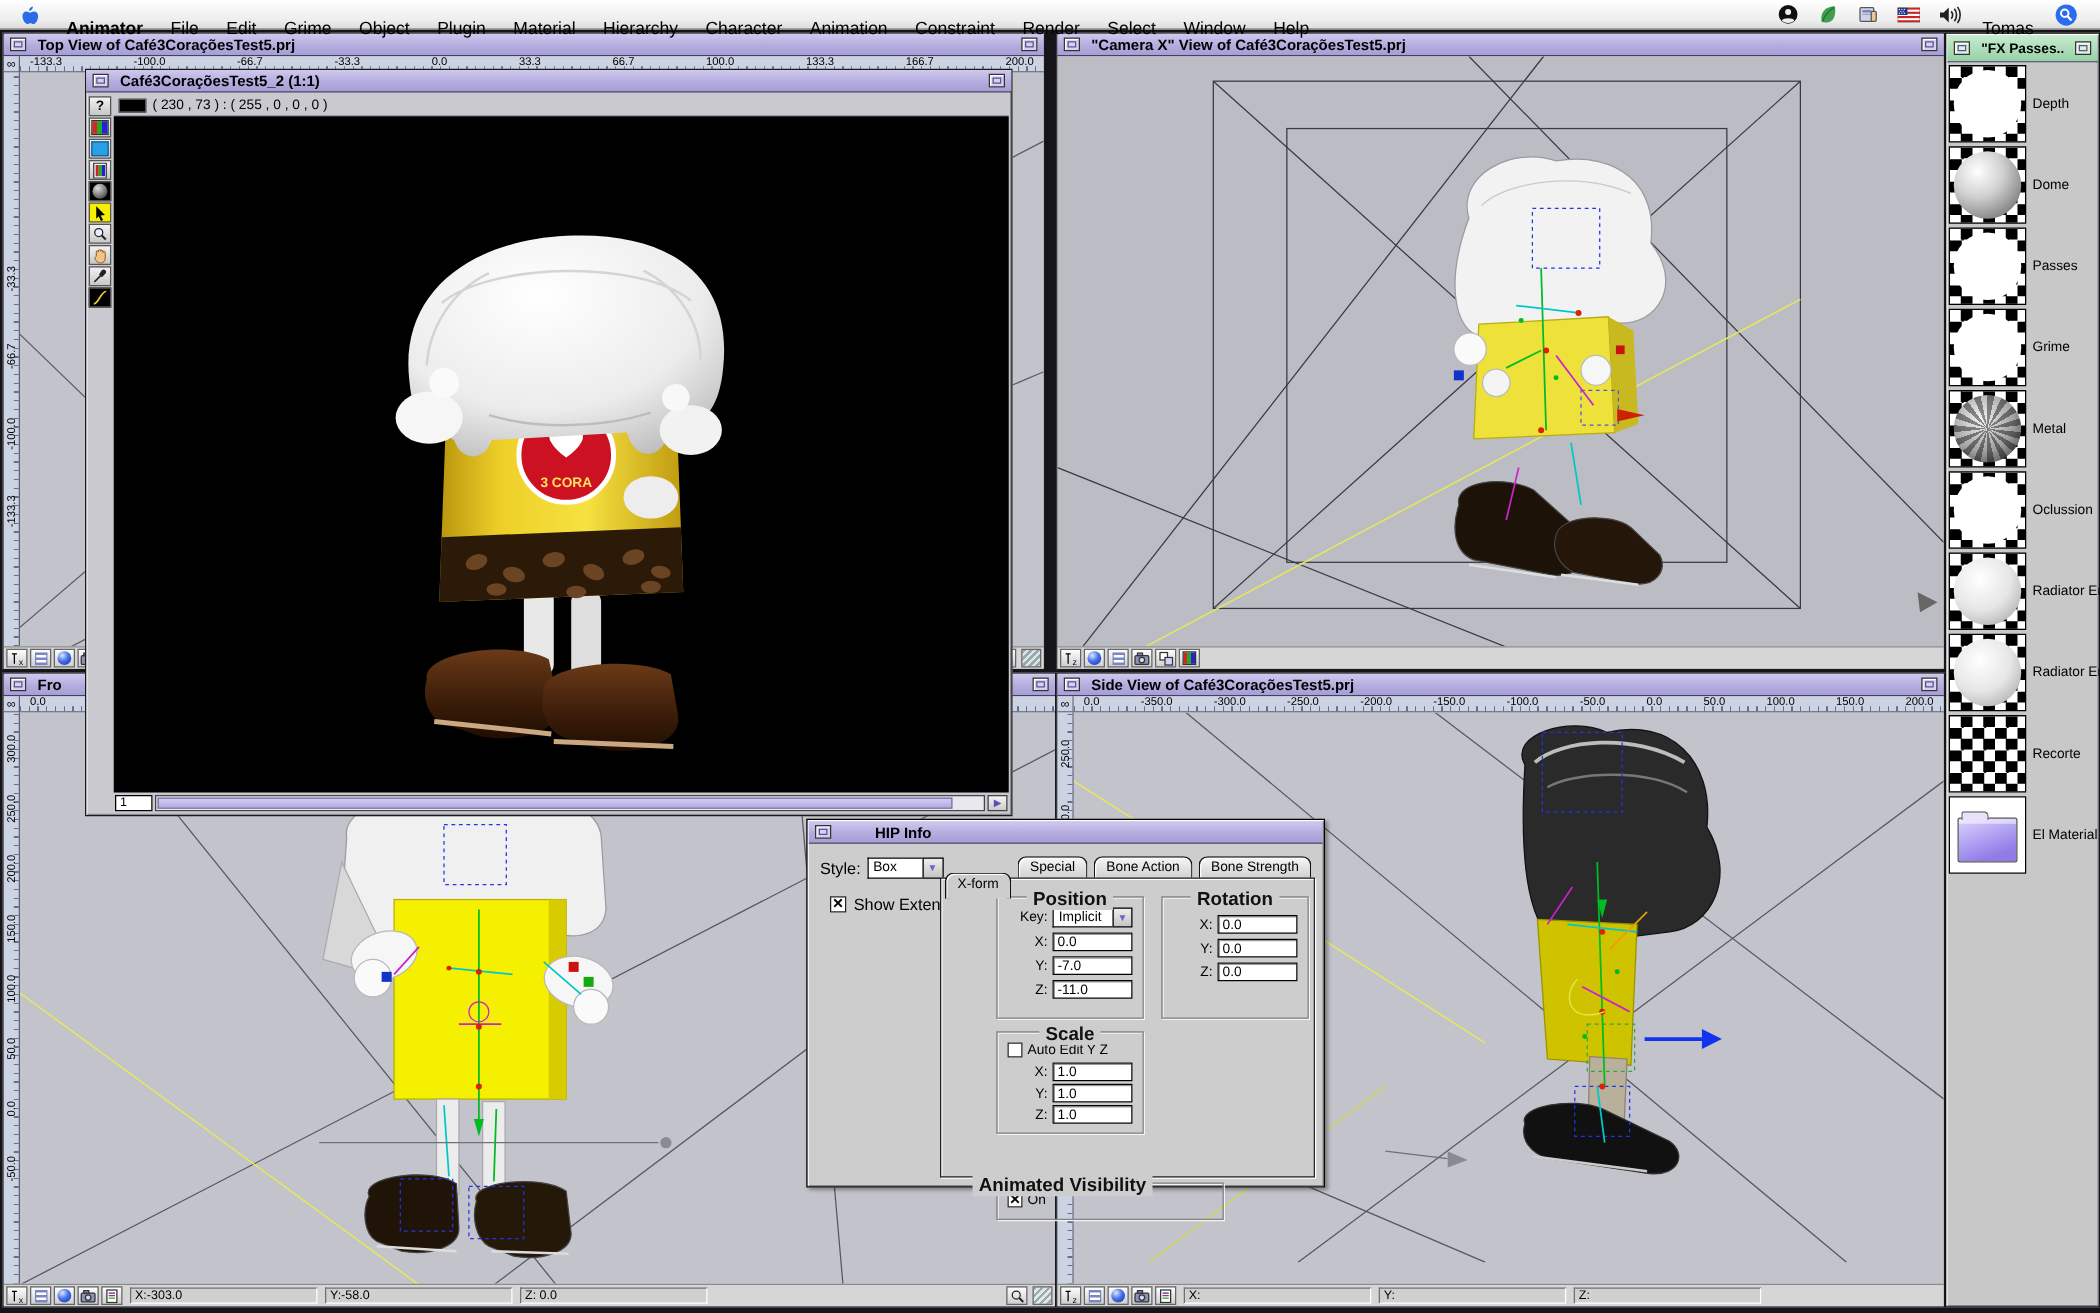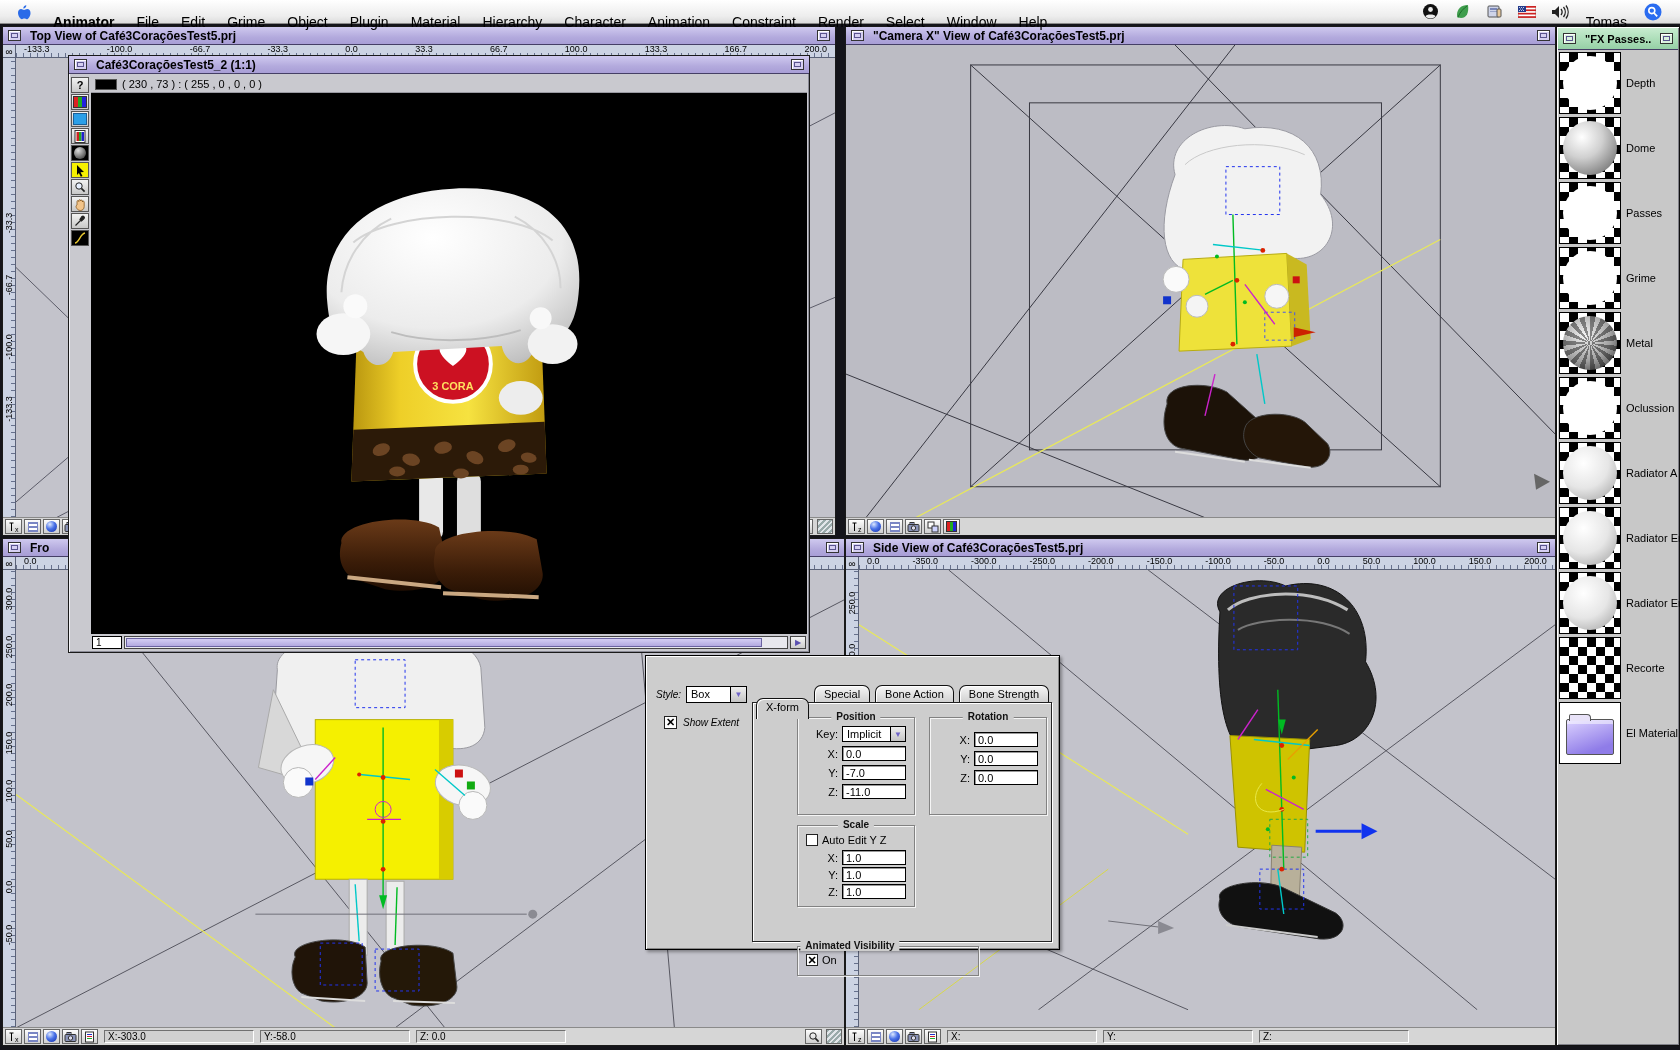--- a/index.html
+++ b/index.html
@@ -82,40 +82,40 @@
   .frame-box { width:30px; height:13px; background:#fff; border:1px solid #000; font-size:10px; padding:0 3px; }
   .scroll-track { flex:1; height:13px; border:1px solid #444; background:#e8e8ee; position:relative; }
   .scroll-thumb { position:absolute; left:1px; top:1px; bottom:1px; width:96%;
     background:linear-gradient(#d4cef4,#b2a9e0); border:1px solid #6a62a0; }
   .scroll-btn { width:16px; height:13px; border:1px solid #444; background:linear-gradient(#f4f4f4,#cccccc);
     display:flex; align-items:center; justify-content:center; font-size:8px; color:#5a50b0; }
 
   
   #hipinfo { z-index:10; background:#cdcdcd; border:1px solid #000;
     box-shadow:inset 1px 1px 0 #fff, inset -1px -1px 0 #888, 2px 2px 3px rgba(0,0,0,.35); }
-  .dlg-label { font-size:10px;font-style:italic; }
+  .dlg-label { font-size:13px; }
   .dropdown { display:flex; height:17px; }
   .dd-value { background:#fff; border:1px solid #000; border-right:none; font-size:11px;
     padding:1px 4px 0; min-width:44px; }
   .dd-btn { width:17px; border:1px solid #000; background:linear-gradient(#eee,#c4c4c4);
     display:flex; align-items:center; justify-content:center; font-size:8px; color:#6f64c8; }
   .checkbox { width:13px; height:13px; background:#fff; border:1px solid #222; font-size:11px;
     font-weight:bold; line-height:11px; text-align:center; color:#000; flex:0 0 auto; }
   .checkbox.on::after { content:"✕"; }
   .tabs { position:absolute; display:flex; align-items:flex-end; }
   .tab { font-size:11px; padding:2px 9px 3px; background:linear-gradient(#f6f6f6,#cfcfcf);
     border:1px solid #111; border-bottom:none; border-radius:7px 7px 0 0;
     box-shadow:inset 1px 1px 0 #fff; margin-right:5px; position:relative; top:0; }
   .tab[data-active] { background:#cdcdcd; padding-bottom:6px; top:16px; z-index:3; }
   .panel { position:absolute; background:#cdcdcd; border:1px solid #222;
     box-shadow:inset 1px 1px 0 #fff, 1px 1px 0 #fff; }
   .group { position:absolute; border:1px solid #828282;
     box-shadow:inset 1px 1px 0 rgba(255,255,255,.8), 1px 1px 0 rgba(255,255,255,.8); }
   .glabel { position:absolute; top:-7px; left:50%; transform:translateX(-50%); background:#cdcdcd;
-    padding:0 5px; font-size:10px; white-space:nowrap; font-weight:bold; color:#111; }
+    padding:0 5px; font-size:15px; white-space:nowrap; font-weight:bold; color:#111; }
   .frow { display:flex; align-items:center; justify-content:flex-end; gap:4px; margin:4px 8px; font-size:11px; }
   .tf { width:64px; height:15px; border:1px solid #000; box-shadow:inset 1px 1px 0 #999;
     background:#fff; font:11px "Liberation Sans", sans-serif; padding:0 3px; }
 
   
   #fxpal { z-index:8; background:#c8c8c8; border:1px solid #111;
     box-shadow:inset 1px 1px 0 #fff, inset -1px -1px 0 #808088; }
   .fx-list { position:absolute; left:2px; top:23px; right:2px; }
   .fx-item { height:65px; display:flex; align-items:center; background:#c8c8c8; }
   .thumb { width:62px; height:62px; flex:0 0 auto; border:1px solid #000;
@@ -751,20 +751,24 @@
           <div class="scroll-track">
               <div class="scroll-thumb"></div>
             </div>
           <div class="scroll-btn">▶</div>
         </div>
       </div>
     </div>
   </div>
 
   <div class="window" id="hipinfo" style="left:645px;top:655px;width:415px;height:295px;">
+    <div class="titlebar" style="margin:1px;">
+      <div class="wbox"></div>
+      <span class="wtitle" style="margin-left:26px;">HIP Info</span>
+    </div>
     <div style="position:absolute;left:10px;top:30px;display:flex;align-items:center;gap:5px;">
       <span class="dlg-label">Style:</span>
       <div class="dropdown">
         <div class="dd-value">Box</div>
         <div class="dd-btn">▼</div>
       </div>
     </div>
     <div style="position:absolute;left:18px;top:60px;display:flex;align-items:center;gap:6px;">
       <div class="checkbox on"></div>
       <span class="dlg-label">Show Extent</span>
@@ -893,27 +897,20 @@
           <div class="sphere"></div>
 
         </div>
         <div class="fx-label">Oclussion</div>
       </div>
         <div class="fx-item" data-thumb="soft">
         <div class="thumb">
           <div class="sphere"></div>
 
         </div>
-        <div class="fx-label">Radiator A</div>
-      </div>
-        <div class="fx-item" data-thumb="soft">
-        <div class="thumb">
-          <div class="sphere"></div>
-
-        </div>
         <div class="fx-label">Radiator Er</div>
       </div>
         <div class="fx-item" data-thumb="soft">
         <div class="thumb">
           <div class="sphere"></div>
 
         </div>
         <div class="fx-label">Radiator Er</div>
       </div>
         <div class="fx-item" data-thumb="checker">

